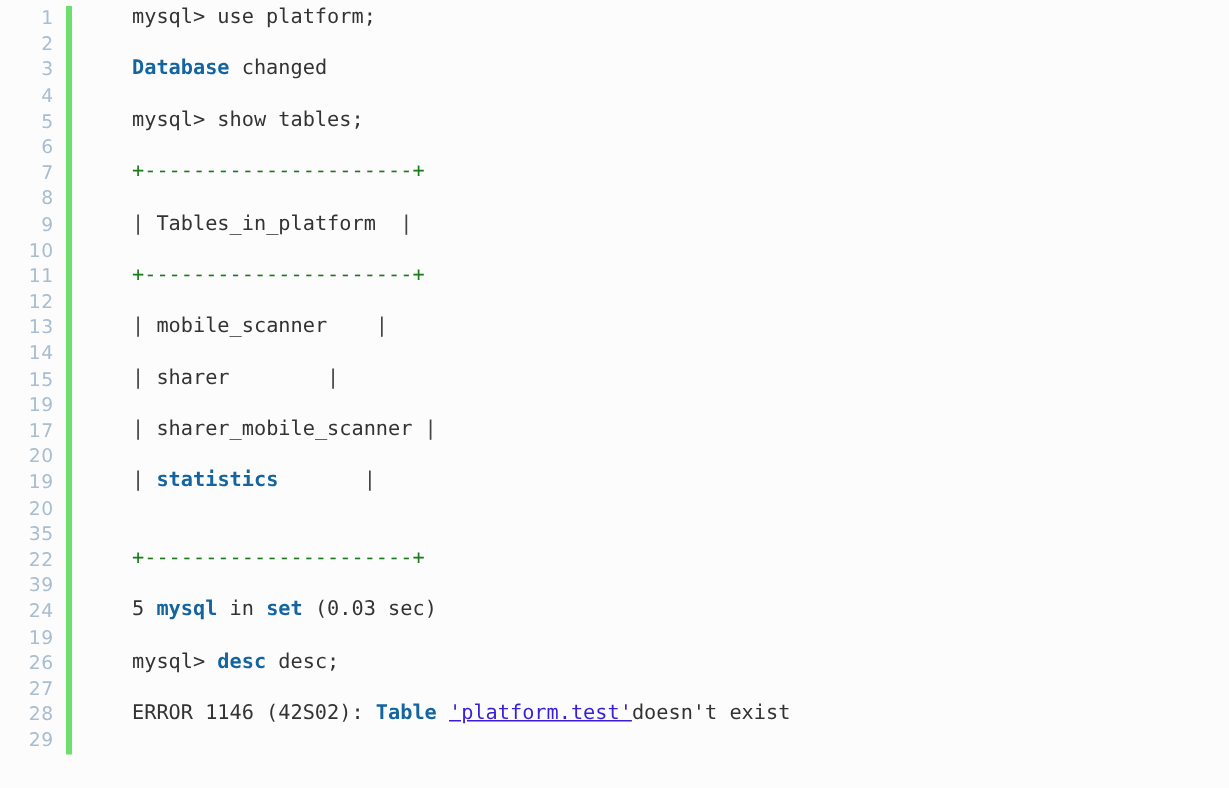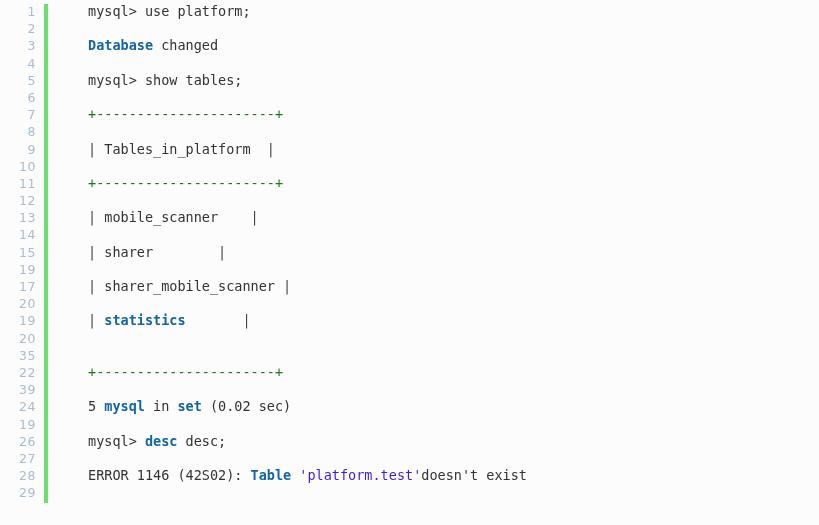--- a/index.html
+++ b/index.html
@@ -68,20 +68,21 @@
     font-weight: bold;
   }
   .tok-border {
     color: #1a7a1a;
   }
   .tok-pipe {
     color: #444444;
   }
   .tok-str {
     color: #3a1fd8;
+    text-decoration: underline;
   }
   .tok-plain {
     color: #333333;
   }
 </style>
 </head>
 <body>
 
 <div id="screenshot">
   <div id="code-block">
@@ -137,21 +138,21 @@
         <span class="cl">&nbsp;</span>
         <span class="cl"><span class="tok-pipe">|</span><span class="tok-plain"> sharer        </span><span class="tok-pipe">|</span></span>
         <span class="cl">&nbsp;</span>
         <span class="cl"><span class="tok-pipe">|</span><span class="tok-plain"> sharer_mobile_scanner </span><span class="tok-pipe">|</span></span>
         <span class="cl">&nbsp;</span>
         <span class="cl"><span class="tok-pipe">|</span><span class="tok-plain"> </span><span class="tok-kw">statistics</span><span class="tok-plain">       </span><span class="tok-pipe">|</span></span>
         <span class="cl">&nbsp;</span>
         <span class="cl">&nbsp;</span>
         <span class="cl"><span class="tok-border">+----------------------+</span></span>
         <span class="cl">&nbsp;</span>
-        <span class="cl"><span class="tok-plain">5 </span><span class="tok-kw">mysql</span><span class="tok-plain"> in </span><span class="tok-kw">set</span><span class="tok-plain"> (0.02 sec)</span></span>
+        <span class="cl"><span class="tok-plain">5 </span><span class="tok-kw">mysql</span><span class="tok-plain"> in </span><span class="tok-kw">set</span><span class="tok-plain"> (0.03 sec)</span></span>
         <span class="cl">&nbsp;</span>
         <span class="cl"><span class="tok-plain">mysql&gt; </span><span class="tok-kw">desc</span><span class="tok-plain"> desc;</span></span>
         <span class="cl">&nbsp;</span>
         <span class="cl"><span class="tok-plain">ERROR 1146 (42S02): </span><span class="tok-kw">Table</span><span class="tok-plain"> </span><span class="tok-str">'platform.test'</span><span class="tok-plain">doesn't exist</span></span>
       </div>
 
   </div>
 </div>
 
 </body></html>

